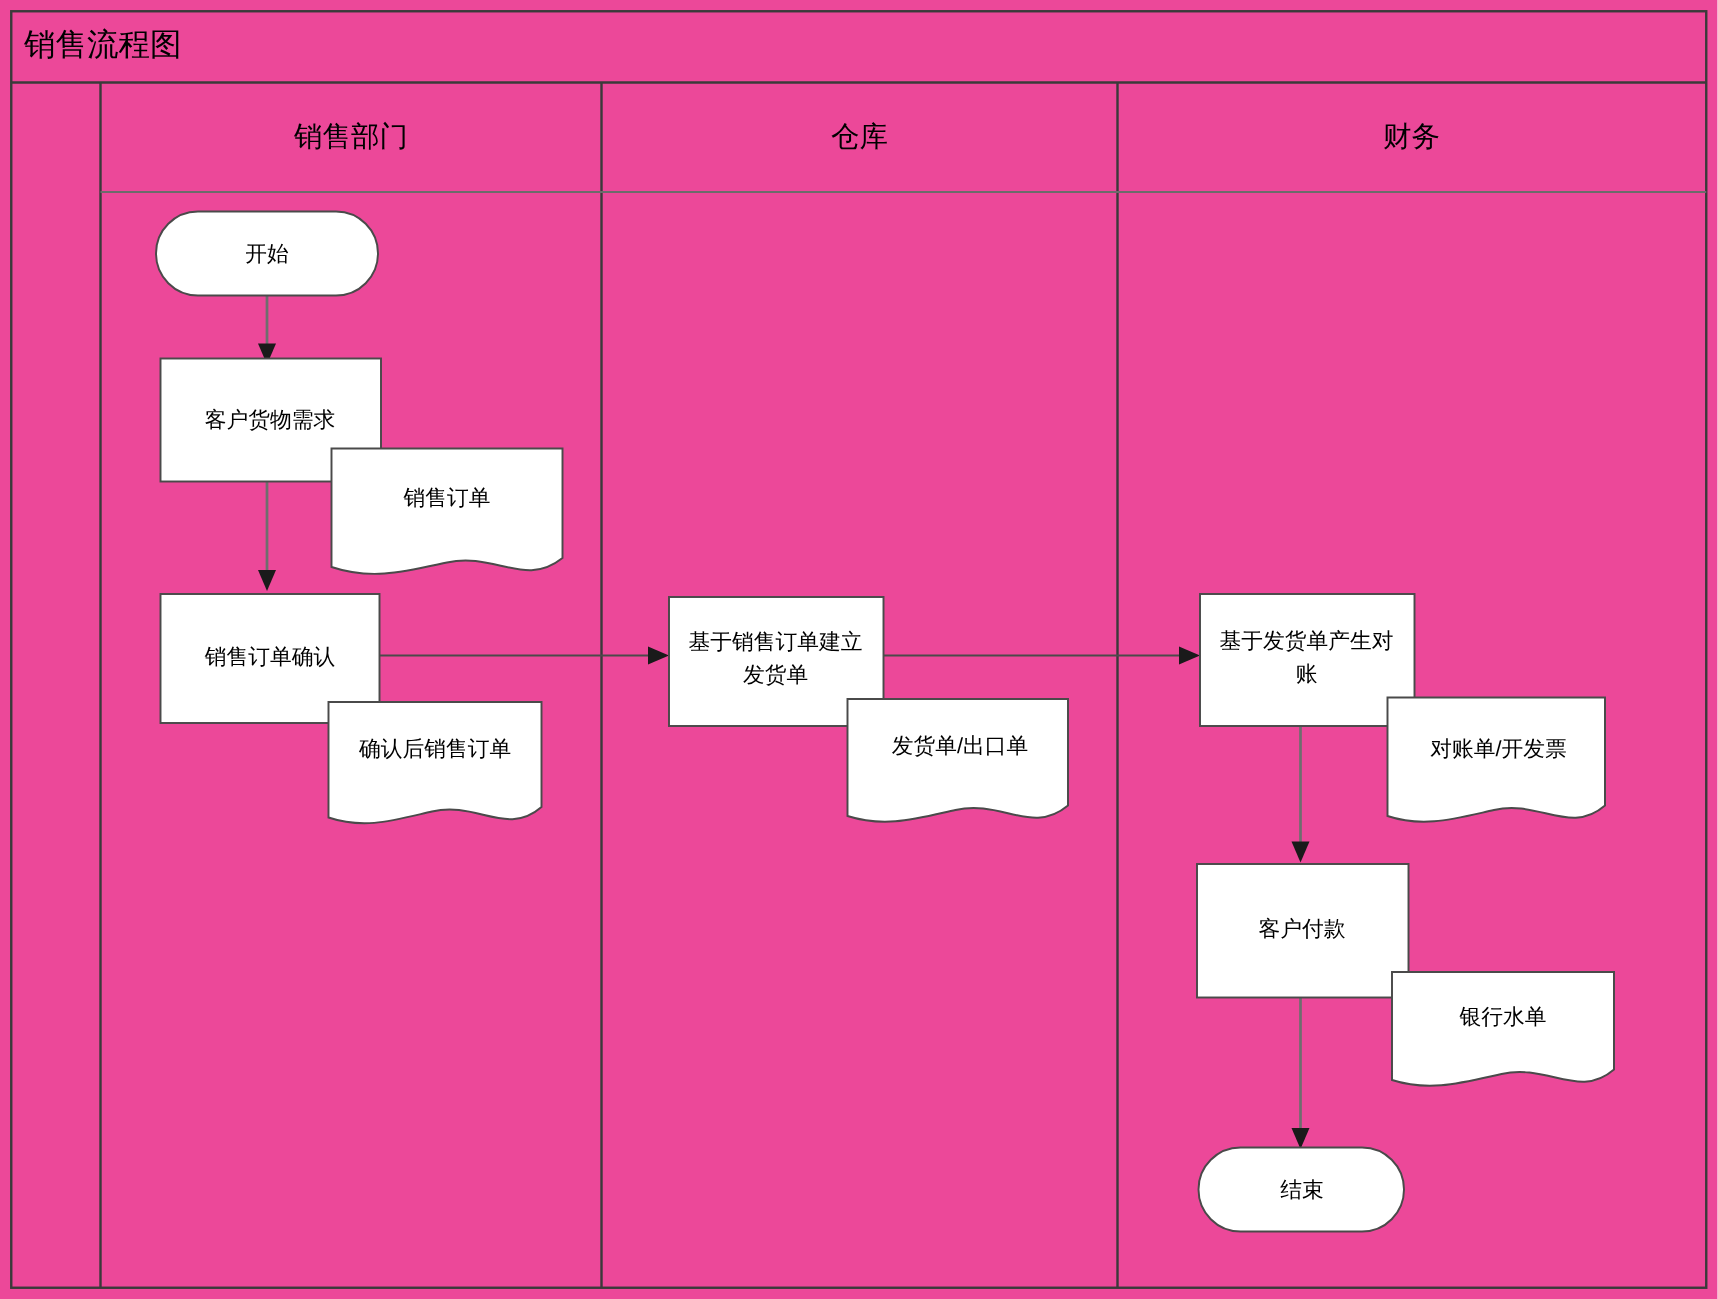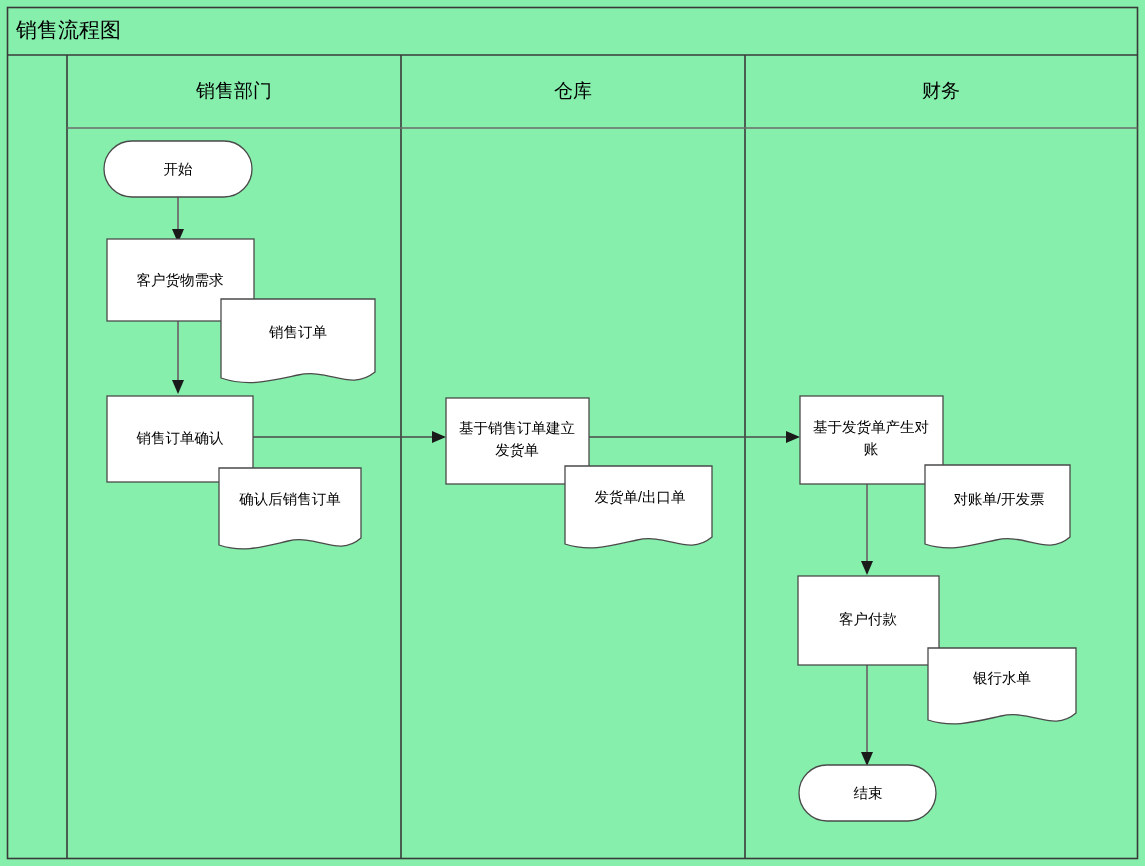--- a/index.html
+++ b/index.html
@@ -7,21 +7,21 @@
     padding: 0;
     background: #ffffff;
   }
   body {
     font-family: "Liberation Sans", "DejaVu Sans", sans-serif;
   }
   #canvas {
     position: relative;
     width: 1145px;
     height: 866px;
-    background: #86efac;
+    background: #ec4899;
     overflow: hidden;
   }
   #diagram-svg {
     position: absolute;
     left: 0;
     top: 0;
     width: 1145px;
     height: 866px;
   }
   .frame-line {

